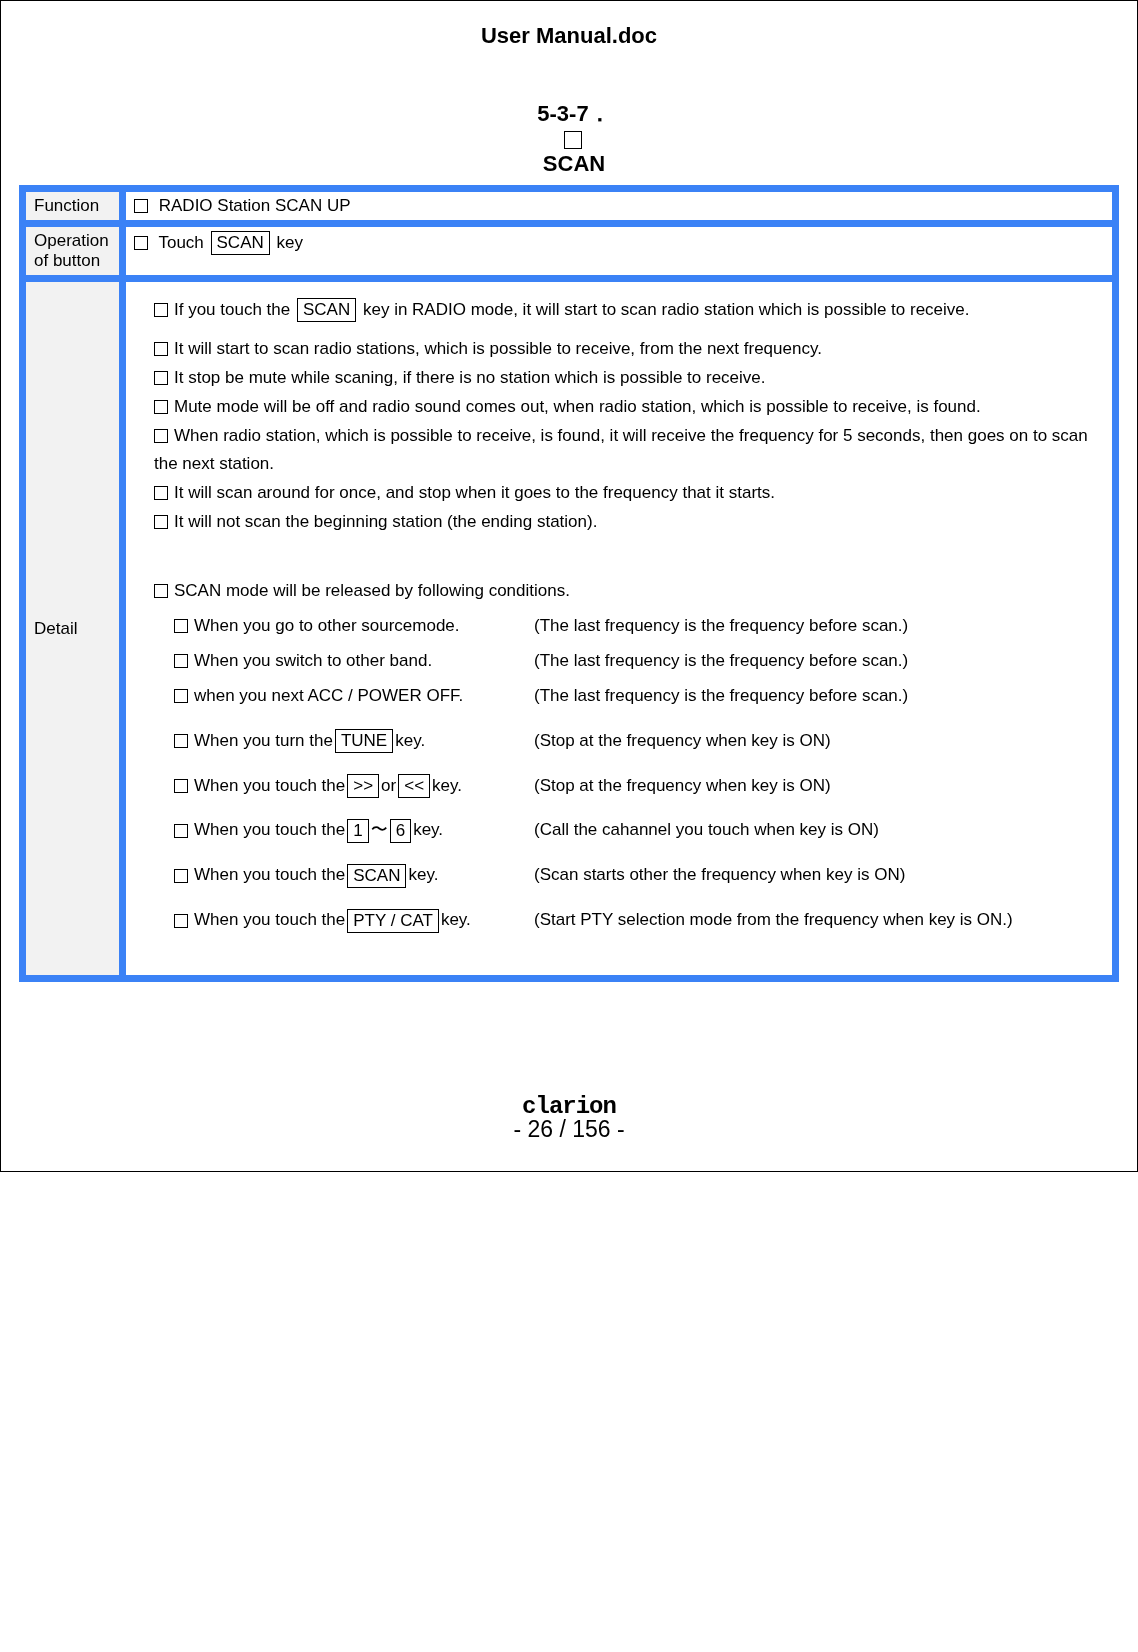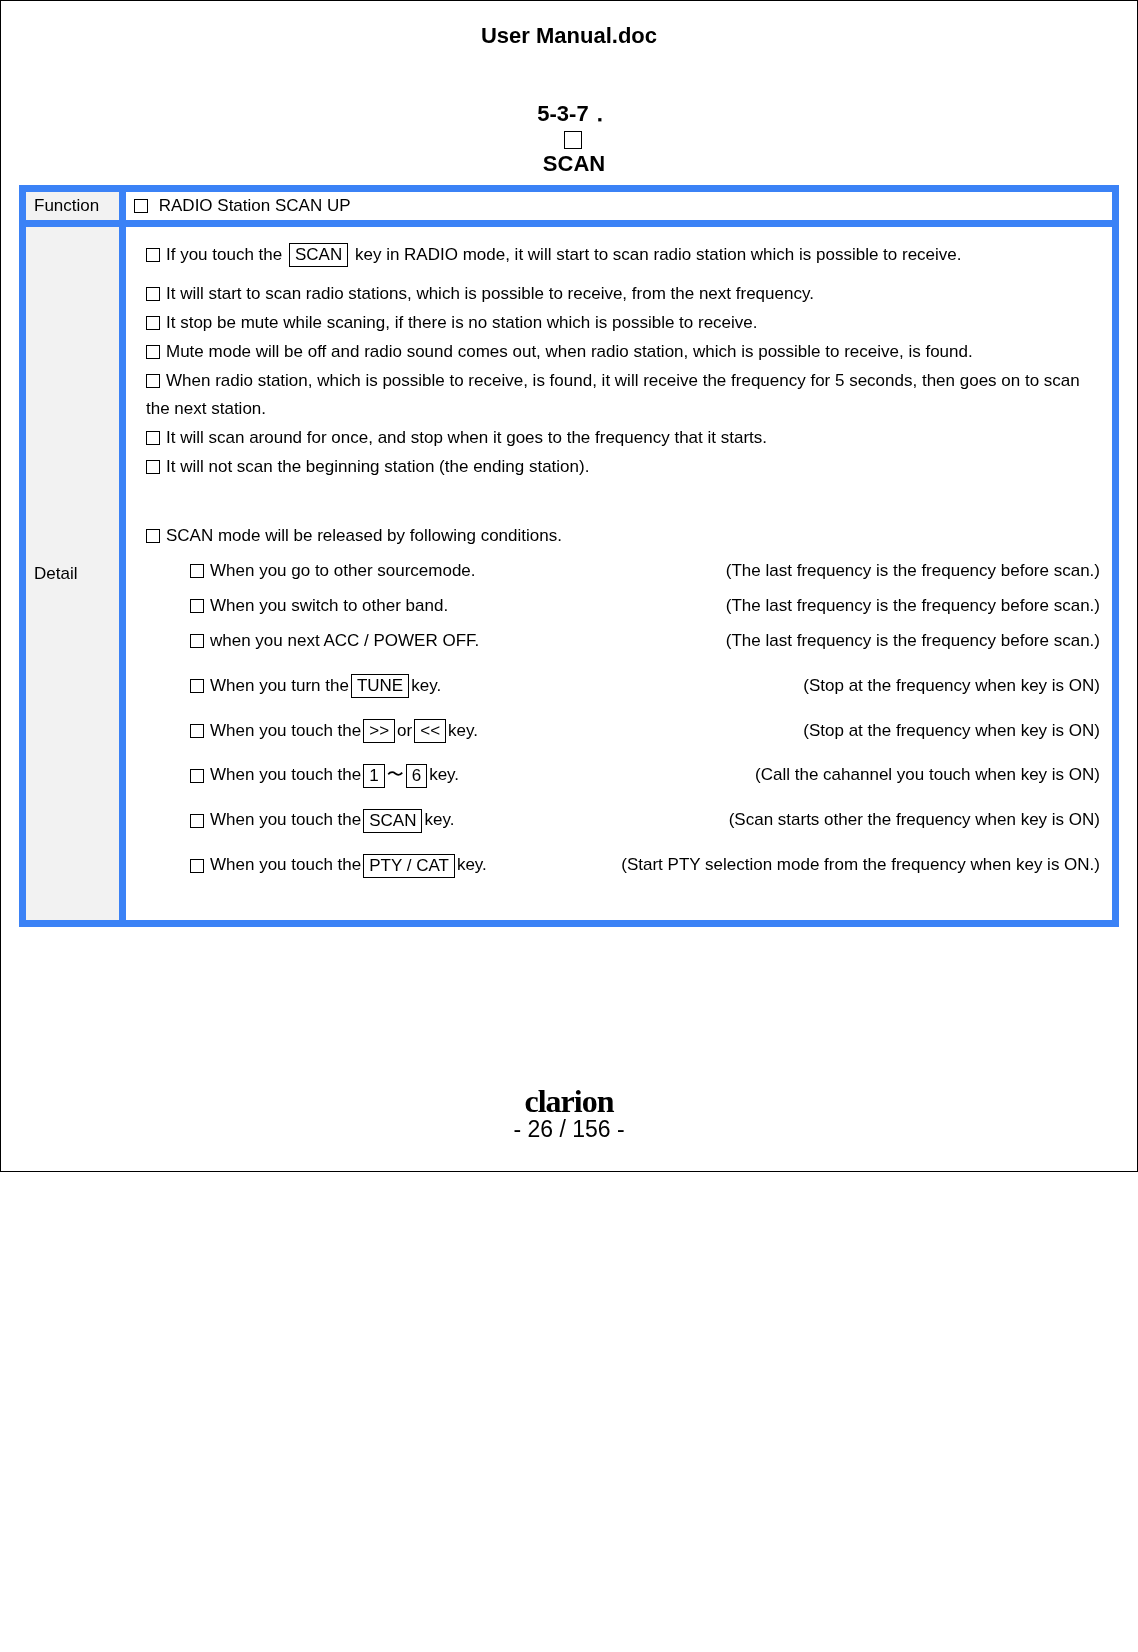--- a/index.html
+++ b/index.html
@@ -69,41 +69,40 @@
   }
   .keycap {
     display: inline-block;
     border: 1px solid #000;
     padding: 0 5px;
     margin: 0 2px;
     line-height: 1.3;
     font-size: 17px;
   }
   .detail-block { line-height: 1.7; padding: 10px 4px 30px 4px; }
-  .ind1 { margin-left: 8px; }
+  .ind1 { margin-left: 16px; }
   .release-row {
     display: flex;
-    margin-left: 52px;
+    margin-left: 36px;
     align-items: center;
     margin-top: 6px;
     margin-bottom: 6px;
-    text-align: right;
   }
   .release-left { width: 360px; display: flex; align-items: center; }
   .release-right { flex: 1; }
   .footer {
     position: absolute;
     bottom: 28px;
     width: 100%;
     text-align: center;
   }
   .brand {
-    font-family: Liberation Serif, serif;
+    font-family: Liberation Mono, monospace;
     font-weight: bold;
-    font-size: 32px;
+    font-size: 24px;
     letter-spacing: -1px;
     text-align: center;
   }
   .pagenum { font-size: 23px; margin-top: -4px; }
   .opcell { padding-top: 8px; padding-bottom: 8px; }
 </style>
 </head>
 <body>
 
 <div class="page">
@@ -116,20 +115,29 @@
     <span>SCAN</span>
   </div>
 
   <table class="main">
     <tbody>
         <tr>
       <th>Function</th>
       <td>
         <span class="chk"></span>
         <span>RADIO Station SCAN  UP</span>
+      </td>
+    </tr>
+    <tr>
+      <th>Operation of button</th>
+      <td class="opcell">
+        <span class="chk"></span>
+        <span>Touch</span>
+        <span class="keycap">SCAN</span>
+        <span>key</span>
       </td>
     </tr>
     <tr>
       <th style="vertical-align:middle">Detail</th>
       <td>
         <div class="detail-block" id="detail-block">
               <div class="ind1"><span class="chk"></span><span>If you touch the</span> <span class="keycap">SCAN</span> <span>key in RADIO mode, it will start to scan radio station which is possible to receive.</span></div>
               <div style="height:10px"></div>
               <div class="ind1"><span class="chk"></span><span>It will start to scan radio stations, which is possible to receive, from the next frequency.</span></div>
               <div class="ind1"><span class="chk"></span><span>It stop be mute while scaning, if there is no station which is possible to receive.</span></div>

